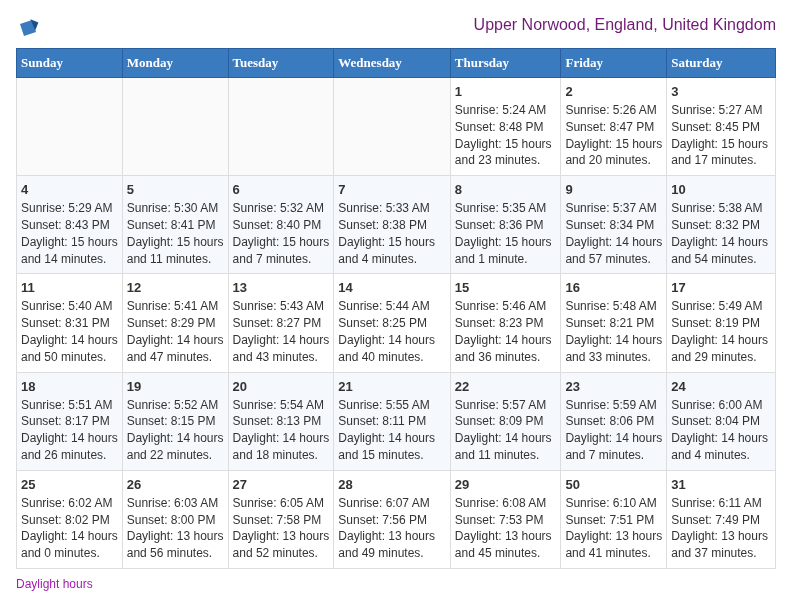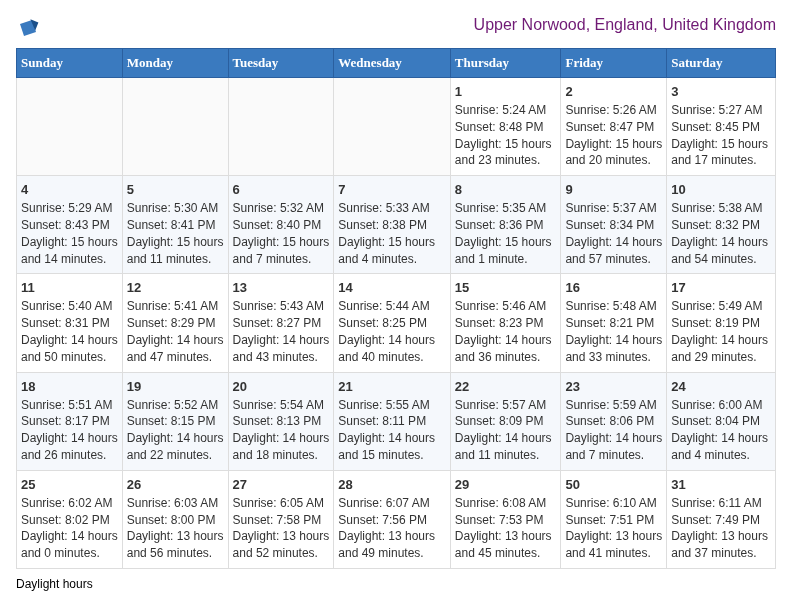--- a/index.html
+++ b/index.html
@@ -85,21 +85,21 @@
       margin-bottom: 3px;
     }
     .day-info {
       color: #333;
       font-size: 12px;
       line-height: 1.4;
     }
     .footer-note {
       margin-top: 8px;
       font-size: 12px;
-      color: #000000;
+      color: #a21caf;
       text-align: left;
     }
     .empty-cell { background: #fafafa; }
     tbody tr:nth-child(even) { background: #f5f8fc; }
     tbody tr:nth-child(odd) { background: #fff; }
   </style>
 </head>
 <body>
 
 <div class="header-area">

